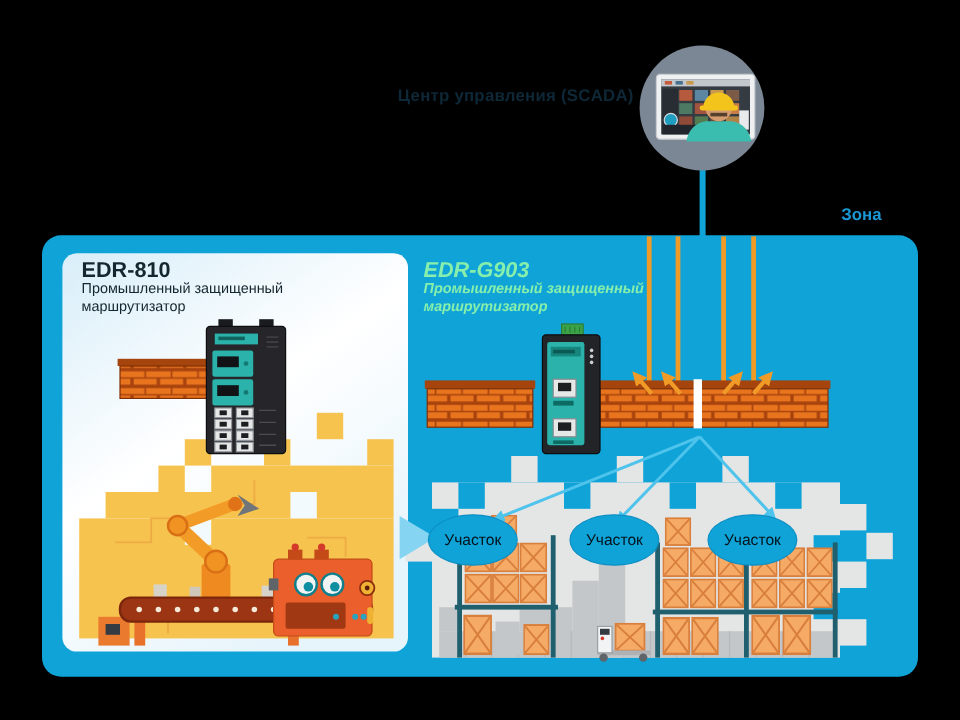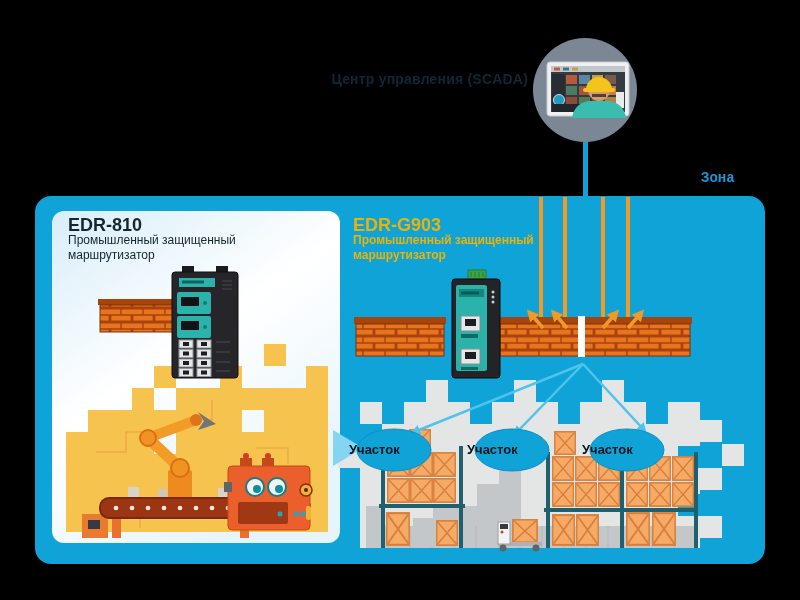--- a/index.html
+++ b/index.html
@@ -1,27 +1,27 @@
 <!DOCTYPE html>
 <html><head>
 <meta charset="utf-8">
 <style>
   html,body{margin:0;padding:0;background:#000;}
   body{width:800px;height:600px;overflow:hidden;font-family:"Liberation Sans",sans-serif;}
   .scene{position:relative;width:800px;height:504px;background:#000;}
   svg.art{position:absolute;left:0;top:0;z-index:1;}
   .label{position:absolute;z-index:2;}
   .scada-label{left:300px;top:71px;width:228px;text-align:right;font-size:14px;font-weight:600;color:#0e2837;letter-spacing:.2px;}
-  .zona-label{left:701px;top:170px;font-size:14px;font-weight:600;color:#1a97d4;font-family:Liberation Mono, monospace;}
+  .zona-label{left:701px;top:170px;font-size:14px;font-weight:600;color:#1a97d4;}
   .router-info{font-size:12px;line-height:15px;color:#14262e;}
   .router-info .model{font-weight:bold;font-size:18px;display:block;}
   .edr810-info{left:68px;top:218px;}
-  .edrg903-info{left:353px;top:218px;color:#eab308;}
+  .edrg903-info{left:353px;top:218px;color:#86efac;font-style:italic;}
   .edrg903-info .desc{font-weight:bold;}
-  .section-label{width:90px;font-size:13px;font-weight:bold;color:#04141d;}
+  .section-label{width:90px;text-align:center;font-size:13px;font-weight:normal;color:#04141d;}
   .section-1{left:349px;top:442px;}
   .section-2{left:467px;top:442px;}
   .section-3{left:582px;top:442px;}
 </style>
 </head>
 <body>
 
 <div class="scene">
 
 <svg class="art" width="800" height="600" viewBox="0 0 800 600">

